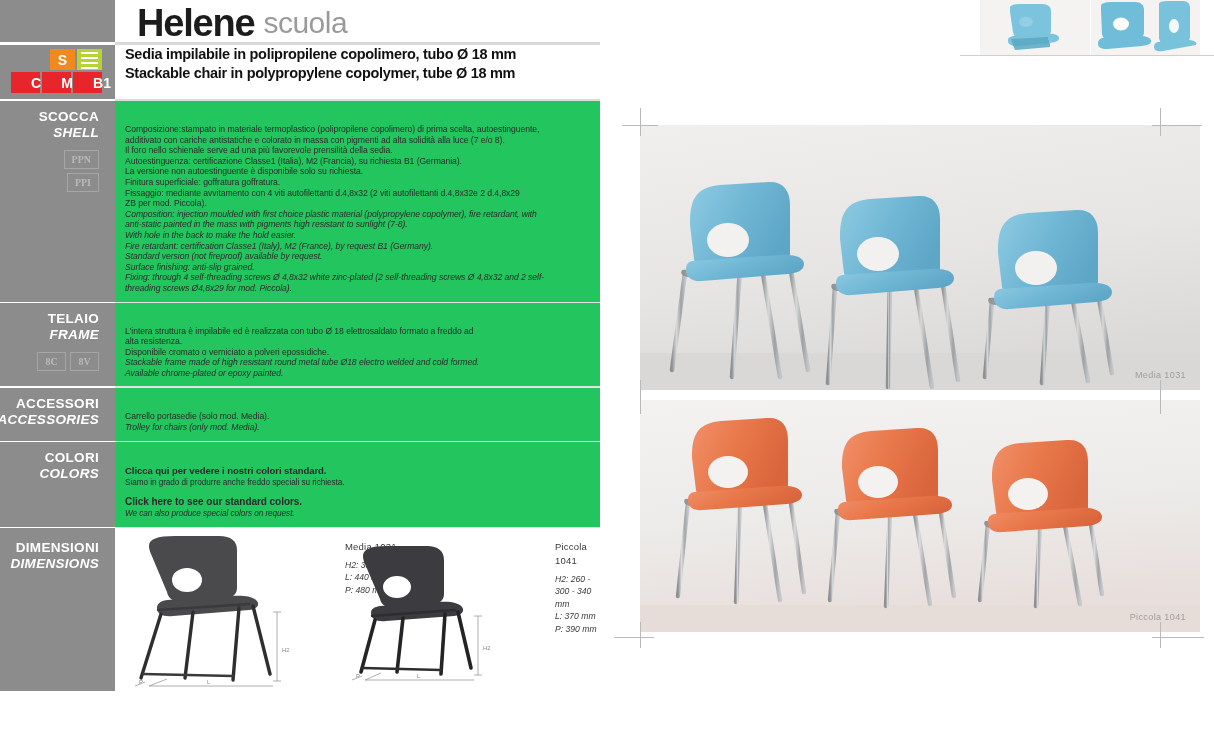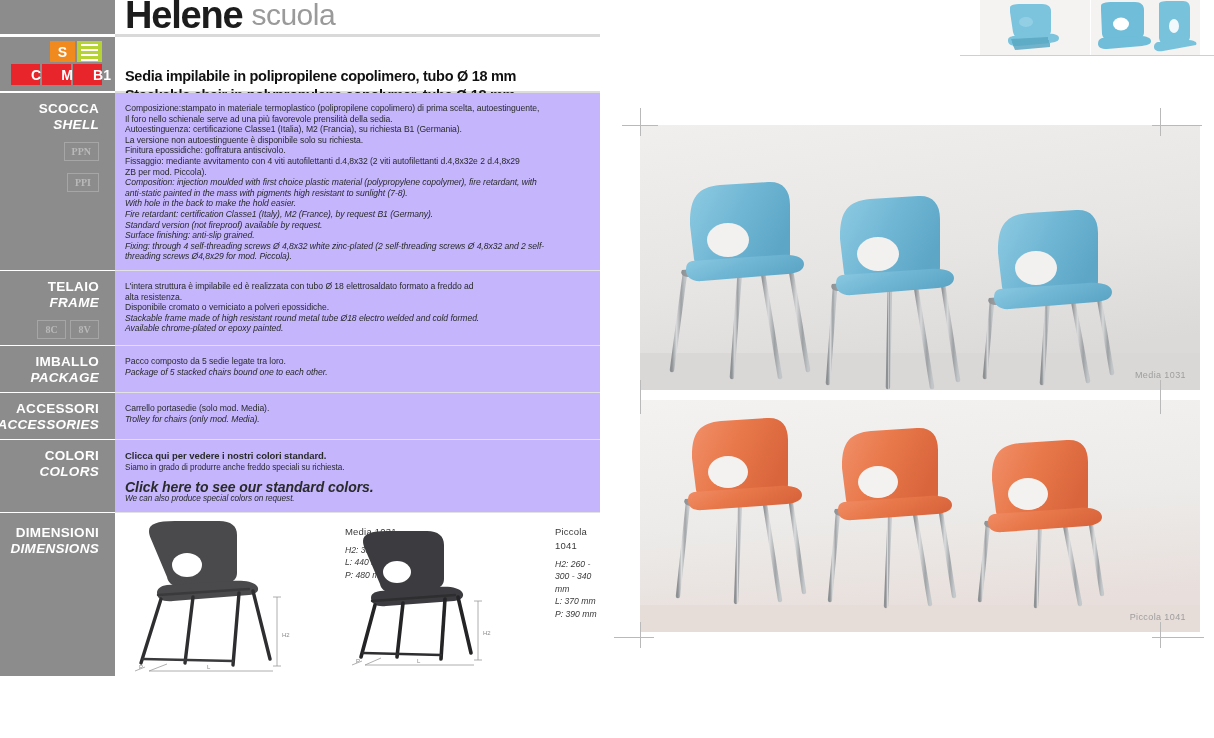--- a/index.html
+++ b/index.html
@@ -8,21 +8,21 @@
     background: #ffffff;
     font-family: "Liberation Sans", sans-serif;
     overflow: hidden;
   }
   .page { position: relative; width: 1214px; height: 738px; background:#fff; }
 
   
   .sheet { position:absolute; left:0; top:0; width:600px; height:738px; }
 
   
-  .hdr-row { display:flex; height:34px; }
+  .hdr-row { display:flex; height:42px;gap:12px; }
   .hdr-left { width:115px; background:#8c8c8c; }
   .hdr-right { flex:1; padding-left:10px; display:flex; align-items:flex-end; }
   .title-main {
     font-size:38px; font-weight:bold; color:#1c1c1c;
     letter-spacing:-1.2px; line-height:38px;
   }
   .title-sub {
     font-size:30px; font-weight:normal; color:#9a9a9a;
     letter-spacing:-0.5px; line-height:38px; margin-left:9px;
   }
@@ -41,46 +41,46 @@
     font-size:14px; font-weight:bold; color:#fff; font-family:"Liberation Sans", sans-serif;
   }
   .bdg-s { background:#f08a1e; }
   .bdg-g { background:#b5d334; position:relative; }
   .bdg-g i {
     position:absolute; left:4px; right:4px; height:2px; background:#fff;
   }
   .bdg-g i:nth-child(1){ top:3px;} .bdg-g i:nth-child(2){ top:8px;}
   .bdg-g i:nth-child(3){ top:13px;} .bdg-g i:nth-child(4){ top:18px;}
   .bdg-r { background:#e8252a;padding-left:29px; }
-  .sub-txt { flex:1; padding-left:10px; padding-top:12px;margin-top:18px; }
+  .sub-txt { flex:1; padding-left:10px; padding-top:0; }
   .sub-it { font-size:14.5px; font-weight:bold; color:#111; letter-spacing:-0.3px; line-height:19px; }
   .sub-en { font-size:14.5px; font-weight:bold; color:#111; letter-spacing:-0.3px; line-height:19px; }
   .sub-rule { height:2px; background:#dcdcdc; margin-left:115px; width:485px; }
 
   
   .srow { display:flex; position:relative; }
   .lbl {
     width:115px; background:#8c8c8c; flex-shrink:0;
     padding:8px 16px 6px 0; text-align:right;
     display:flex; flex-direction:column; align-items:flex-end;
   }
   .lbl-it { font-size:13.5px; font-weight:bold; color:#fff; letter-spacing:0.3px; line-height:16px; }
   .lbl-en { font-size:13.5px; font-weight:bold; font-style:italic; color:#fff; letter-spacing:0.3px; line-height:16px;text-align:center; }
   .chips { margin-top:9px; display:flex; gap:4px; }
-  .chips.vert { flex-direction:column; gap:12px; align-items:flex-end; }
+  .chips.vert { flex-direction:column; gap:4px; align-items:flex-end; }
   .chip {
     border:1px solid #a6a6a6; color:#b9b9b9;
     font-size:10px; font-family:"Liberation Serif", serif; font-weight:bold;
     padding:3px 7px; min-width:29px; text-align:center; line-height:11px;
   }
-  .body { flex:1; padding:10px 26px 8px 10px; background:#c4b5fd; }
+  .body { flex:1; padding:23px 26px 8px 10px; background:#22c55e; }
   .body p { font-size:8.6px; line-height:10.6px; color:#2a2a2a; letter-spacing:-0.05px; }
   .body p.en { font-style:italic; }
   .body p.b { font-weight:bold; font-size:9.5px; line-height:12px; }
-  .body p.bi { font-weight:bold; font-style:italic; font-size:14px; line-height:12px; }
+  .body p.bi { font-weight:bold; font-size:10px; line-height:12px; }
   .body p.sm { font-size:8.2px; line-height:11px; }
   .body p.spacer { height:8px; }
   .rowline { height:1px; background:#e2e2e2; margin-left:115px; width:485px; }
 
   
   .dimbody { flex:1; background:#fff; position:relative; height:163px; }
   .dimtext { position:absolute; }
   .dimtitle { font-size:9.5px; color:#3a3a3a; line-height:14px; letter-spacing:0.2px; }
   .dimspec { font-size:8.6px; font-style:italic; color:#3a3a3a; line-height:12.5px; }
   .dimsvg { position:absolute; top:6px; }
@@ -145,24 +145,25 @@
       <div class="lbl">
         <div class="lbl-it">SCOCCA</div>
         <div class="lbl-en">SHELL</div>
         <div class="chips vert">
           <div class="chip">PPN</div>
           <div class="chip">PPI</div>
         </div>
       </div>
       <div class="body">
         <p>Composizione:stampato in materiale termoplastico (polipropilene copolimero) di prima scelta, autoestinguente,</p>
+        <p>additivato con cariche antistatiche e colorato in massa con pigmenti ad alta solidità alla luce (7 e/o 8).</p>
         <p>Il foro nello schienale serve ad una più favorevole prensilità della sedia.</p>
         <p>Autoestinguenza: certificazione Classe1  (Italia), M2 (Francia), su richiesta B1 (Germania).</p>
         <p>La versione non autoestinguente è disponibile solo su richiesta.</p>
-        <p>Finitura epossidiche: goffratura antiscivolo.</p>
+        <p>Finitura superficiale: goffratura goffratura.</p>
         <p>Fissaggio: mediante avvitamento con 4 viti autofilettanti d.4,8x32 (2 viti autofilettanti d.4,8x32e 2 d.4,8x29</p>
         <p>ZB  per mod. Piccola).</p>
         <p class="en">Composition: injection moulded with first choice plastic material (polypropylene copolymer), fire retardant, with</p>
         <p class="en">anti-static painted in the mass with pigments high resistant to sunlight (7-8).</p>
         <p class="en">With hole in the back to make the hold easier.</p>
         <p class="en">Fire retardant: certification Classe1 (Italy), M2 (France), by request B1 (Germany).</p>
         <p class="en">Standard version (not fireproof) available by request.</p>
         <p class="en">Surface finishing: anti-slip grained.</p>
         <p class="en">Fixing: through 4 self-threading screws Ø 4,8x32 white zinc-plated (2 self-threading screws Ø 4,8x32 and 2 self-</p>
         <p class="en">threading screws Ø4,8x29 for mod. Piccola).</p>
@@ -182,30 +183,20 @@
       <div class="body">
         <p>L'intera struttura è impilabile ed è realizzata con tubo Ø 18 elettrosaldato formato a freddo ad</p>
         <p>alta resistenza.</p>
         <p>Disponibile cromato o verniciato a polveri epossidiche.</p>
         <p class="en">Stackable frame made of high resistant round metal tube Ø18 electro welded and cold formed.</p>
         <p class="en">Available chrome-plated or epoxy painted.</p>
       </div>
     </div>
     <div class="rowline"></div>
 
-    <div class="srow">
-      <div class="lbl">
-        <div class="lbl-it">IMBALLO</div>
-        <div class="lbl-en">PACKAGE</div>
-      </div>
-      <div class="body">
-        <p>Pacco composto da 5 sedie legate tra loro.</p>
-        <p class="en">Package of 5 stacked chairs bound one to each other.</p>
-      </div>
-    </div>
     <div class="rowline"></div>
 
     <div class="srow">
       <div class="lbl">
         <div class="lbl-it">ACCESSORI</div>
         <div class="lbl-en">ACCESSORIES</div>
       </div>
       <div class="body">
         <p>Carrello portasedie (solo mod. Media).</p>
         <p class="en">Trolley for chairs (only mod. Media).</p>

